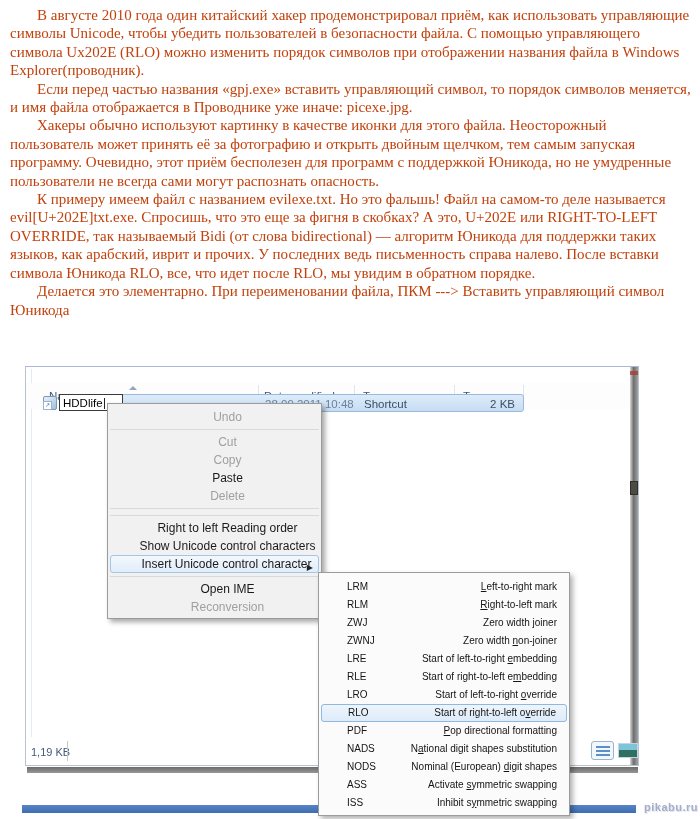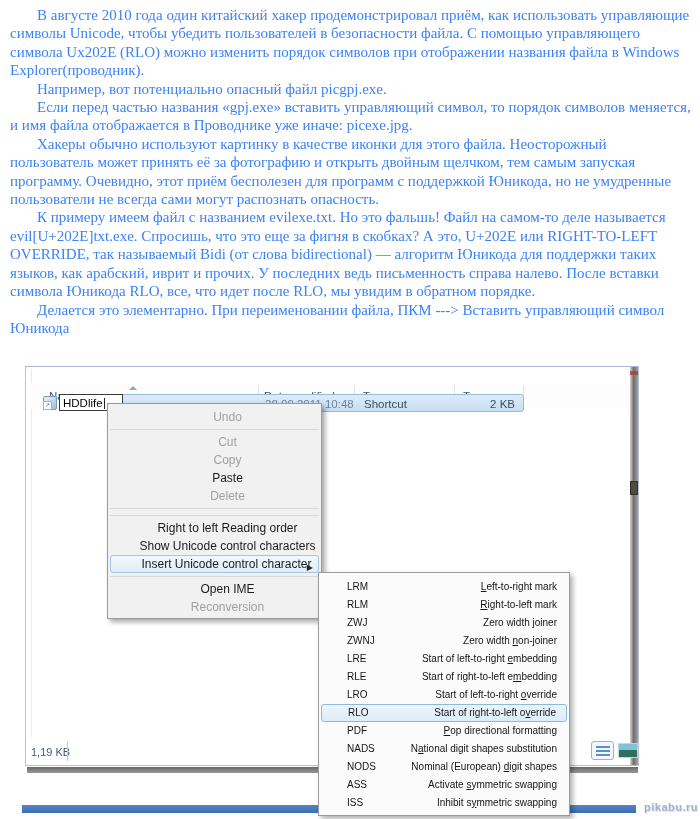--- a/index.html
+++ b/index.html
@@ -1,20 +1,20 @@
 <!DOCTYPE html>
 <html><head>
 <meta charset="utf-8">
 <style>
   html,body{margin:0;padding:0;background:#ffffff;}
   .page{position:relative;width:700px;height:819px;background:#ffffff;overflow:hidden;
         font-family:"Liberation Sans",sans-serif;}
   
   .article{position:absolute;left:10px;top:6px;width:682px;
-           font-family:"Liberation Serif",serif;font-size:15px;line-height:18.4px;color:#3b82f6;}
+           font-family:"Liberation Serif",serif;font-size:15px;line-height:18.4px;color:#c2410c;}
   .article p{margin:0;text-indent:27px;}
   
   .explorer{position:absolute;left:25px;top:366px;width:614px;height:400px;
             background:#ffffff;border:1px solid #b9c2cf;border-top-color:#aab7d0;box-sizing:border-box;z-index:1;}
   .exp-inner-left{position:absolute;left:5px;top:2px;bottom:26px;width:1px;background:#e4ebf4;}
   .exp-header{position:absolute;left:0;top:16px;width:604px;height:26px;background:#fdfdfe;}
   .col-label{position:absolute;top:7px;font-size:11.5px;color:#3d5877;white-space:nowrap;}
   .col-sep{position:absolute;top:2px;height:22px;width:1px;background:#dde5ee;}
   .sort-tri{position:absolute;top:3px;width:0;height:0;border-left:4px solid transparent;
             border-right:4px solid transparent;border-bottom:4px solid #93a5b8;}
@@ -72,21 +72,20 @@
   .watermark{position:absolute;right:2px;top:801px;font-size:11px;font-weight:bold;color:#a4aec8;
              letter-spacing:.5px;text-shadow:1px 1px 0 #dfe3ee;z-index:3;}
 </style>
 </head>
 <body>
 
 <div class="page">
 
   <div class="article">
       <p>В августе 2010 года один китайский хакер продемонстрировал приём, как использовать управляющие символы Unicode, чтобы убедить пользователей в безопасности файла. С помощью управляющего символа Ux202E (RLO) можно изменить порядок символов при отображении названия файла в Windows Explorer(проводник).</p>
-      <p>Например, вот потенциально опасный файл picgpj.exe.</p>
       <p>Если перед частью названия «gpj.exe» вставить управляющий символ, то порядок символов меняется, и имя файла отображается в Проводнике уже иначе: picexe.jpg.</p>
       <p>Хакеры обычно используют картинку в качестве иконки для этого файла. Неосторожный пользователь может принять её за фотографию и открыть двойным щелчком, тем самым запуская программу. Очевидно, этот приём бесполезен для программ с поддержкой Юникода, но не умудренные пользователи не всегда сами могут распознать опасность.</p>
       <p>К примеру имеем файл с названием evilexe.txt. Но это фальшь! Файл на самом-то деле называется evil[U+202E]txt.exe. Спросишь, что это еще за фигня в скобках? А это, U+202E или RIGHT-TO-LEFT OVERRIDE, так называемый Bidi (от слова bidirectional) — алгоритм Юникода для поддержки таких языков, как арабский, иврит и прочих. У последних ведь письменность справа налево. После вставки символа Юникода RLO, все, что идет после RLO, мы увидим в обратном порядке.</p>
       <p>Делается это элементарно.  При переименовании файла, ПКМ ---&gt; Вставить управляющий символ Юникода</p>
     </div>
 
   <div class="explorer">
     <div class="exp-inner-left"></div>
 
     <div class="exp-header">

